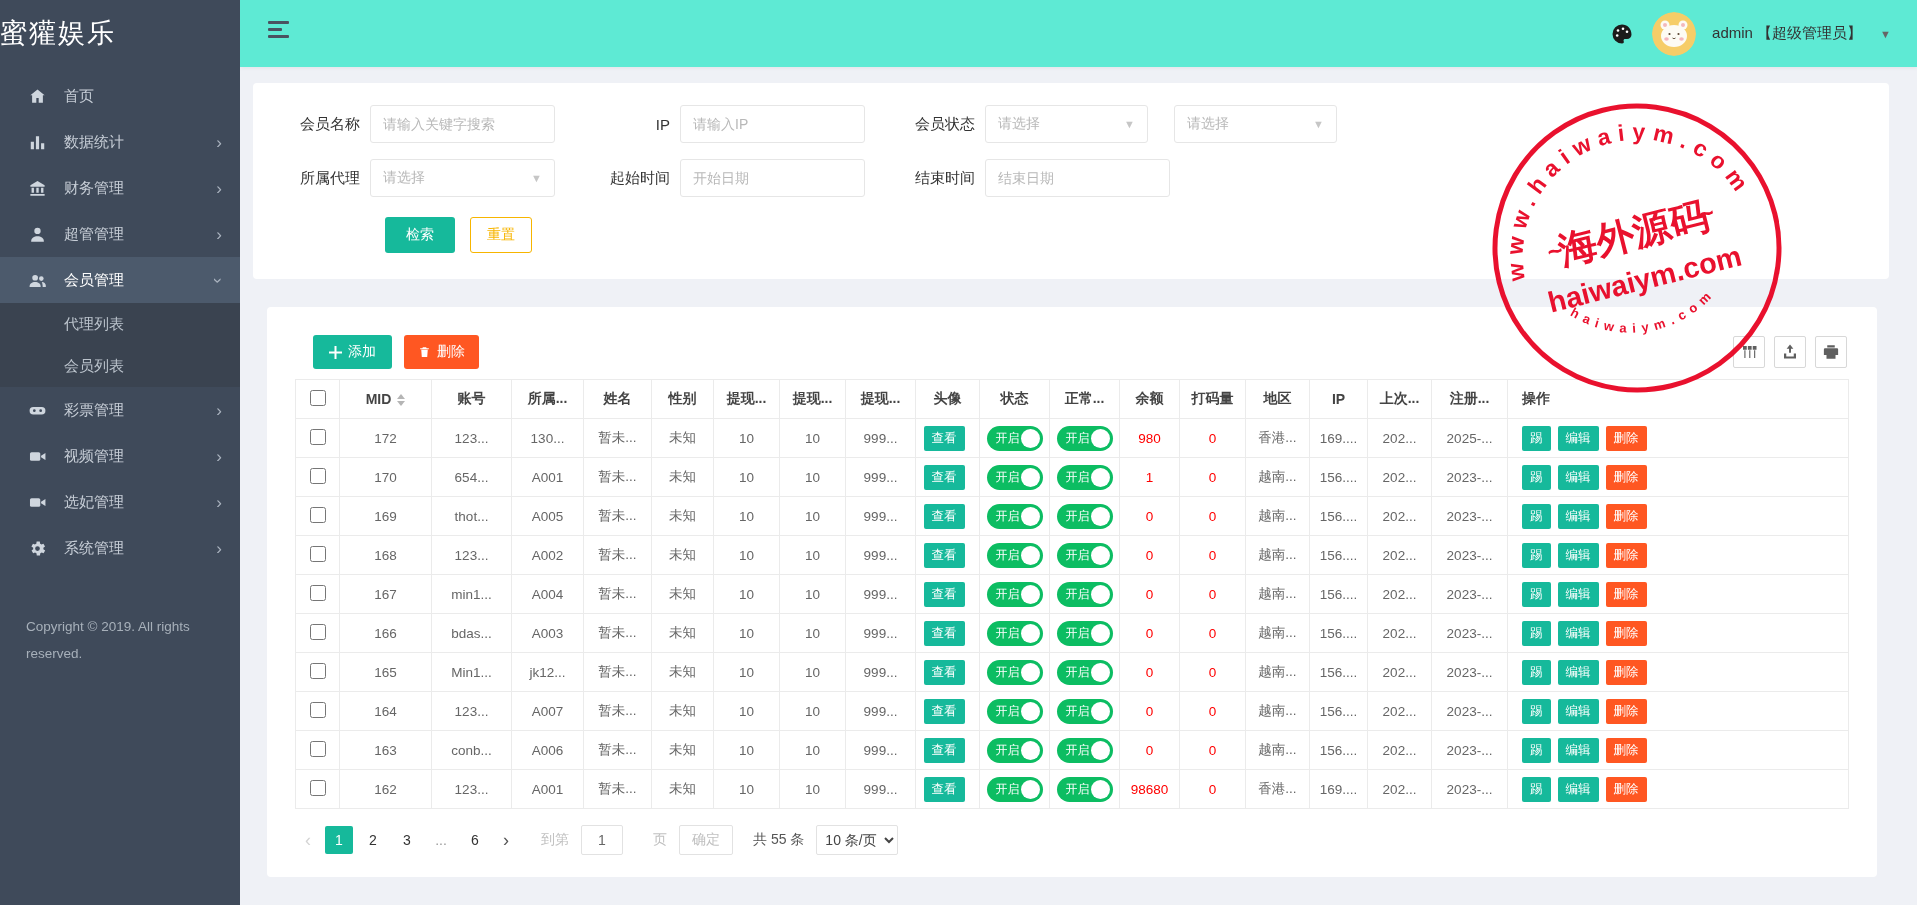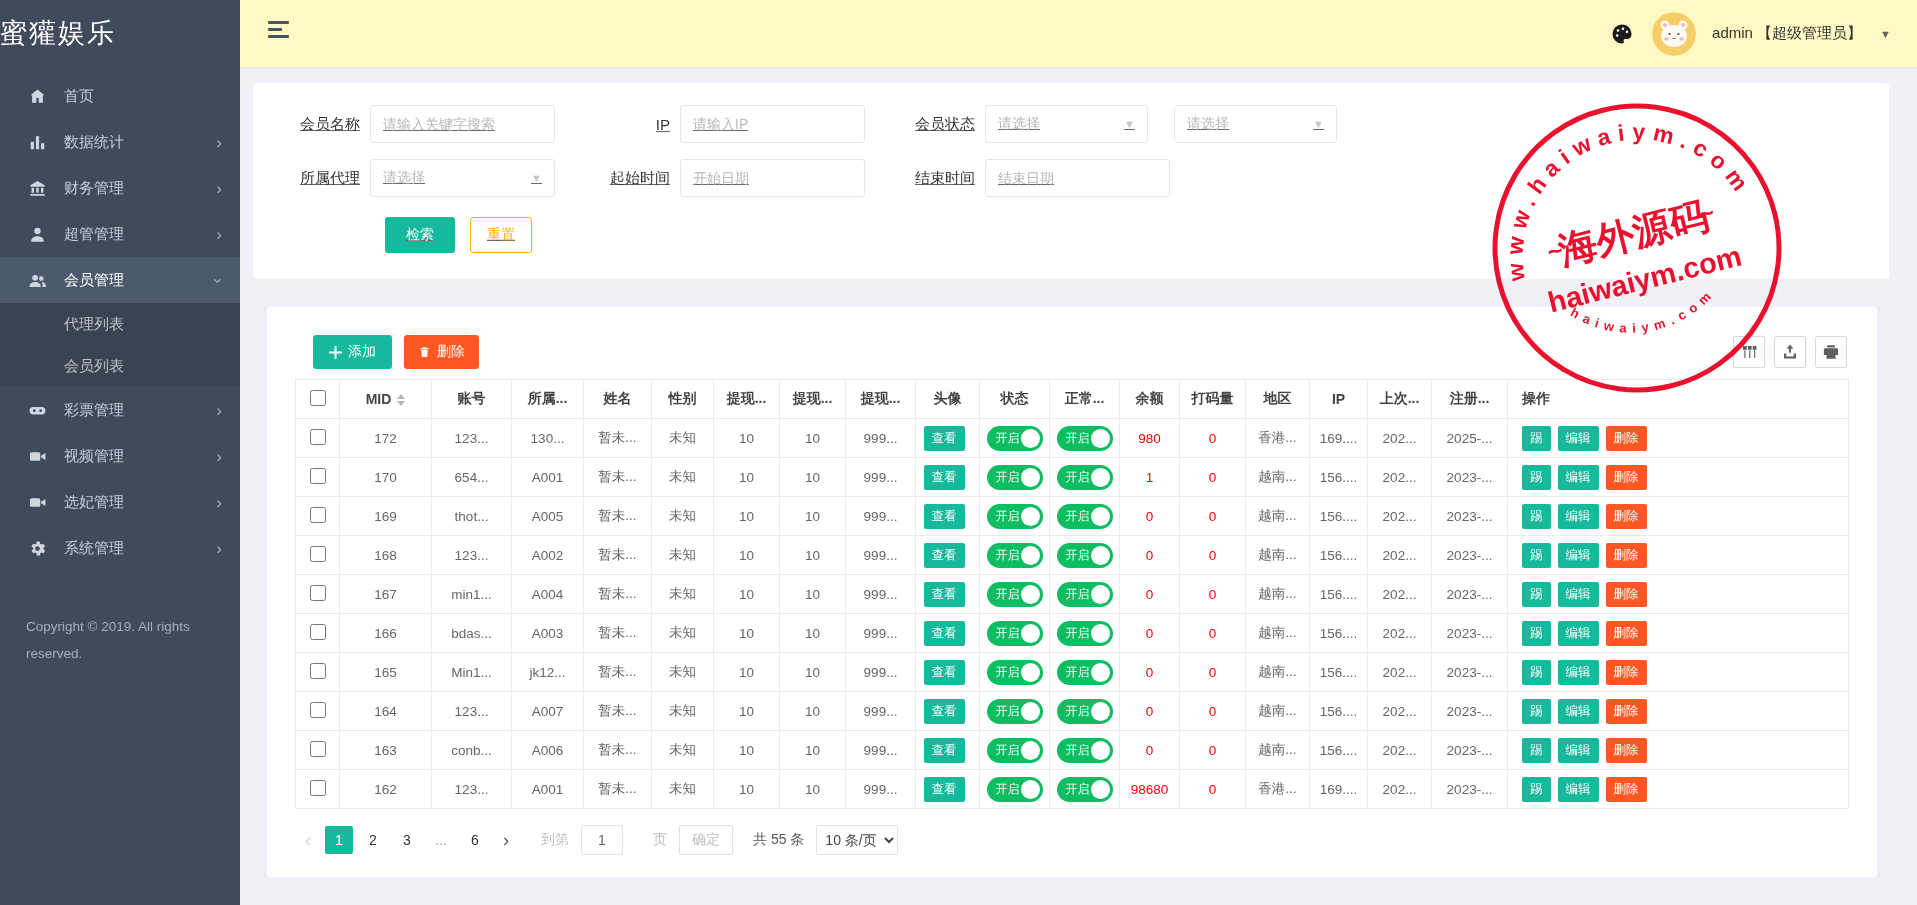--- a/index.html
+++ b/index.html
@@ -14,37 +14,37 @@
   .nav-item.active { background:#4c5a6c; color:#fff; }
   .nav-icon { width:22px; height:22px; margin-right:16px; display:inline-flex; align-items:center; justify-content:center; }
   .nav-icon svg { width:19px; height:19px; fill:#cfd6de; }
   .nav-chevron { position:absolute; right:18px; font-size:17px; color:#aab3bf; line-height:1; }
   .nav-chevron.down { transform:rotate(90deg); }
   .submenu { background:#3a4350; }
   .submenu-item { height:42px; line-height:42px; padding-left:64px; color:#bcc4cd; font-size:15px; cursor:pointer; }
   .copyright { margin-top:42px; padding:0 26px; font-size:13.5px; color:#a7b0ba; line-height:2; }
 
   
-  .topbar { position:absolute; left:240px; top:0; right:0; height:67px; background:#fef9c3; z-index:9; box-shadow:0 1px 4px rgba(0,0,0,.06); }
+  .topbar { position:absolute; left:240px; top:0; right:0; height:67px; background:#5eead4; z-index:9; box-shadow:0 1px 4px rgba(0,0,0,.06); }
   .hamburger { position:absolute; left:28px; top:21px; width:26px; height:24px; cursor:pointer; }
   .hamburger span { display:block; height:3px; background:#4a5260; margin-bottom:4px; border-radius:1px; }
   .hamburger span:nth-child(1){ width:21px; }
   .hamburger span:nth-child(2){ width:14px; }
   .hamburger span:nth-child(3){ width:21px; }
   .topbar-right { position:absolute; right:26px; top:0; height:67px; display:flex; align-items:center; gap:16px; }
   .palette-btn { width:28px; height:28px; cursor:pointer; display:flex; align-items:center; justify-content:center; }
   .avatar { width:44px; height:44px; border-radius:50%; overflow:hidden; cursor:pointer; }
   .username { font-size:15px; color:#333; cursor:pointer; }
   .user-caret { color:#666; font-size:11px; margin-left:2px; cursor:pointer; }
 
   
   .content { position:absolute; left:240px; top:67px; right:0; bottom:0; padding:16px 28px 0 13px; }
 
   .card { background:#fff; border-radius:4px; }
-  .filter-card { padding:22px 0 26px 0;text-decoration:underline; }
+  .filter-card { padding:22px 0 26px 0; }
   .f-row { display:flex; align-items:center; margin-bottom:16px; }
   .f-group { display:flex; align-items:center; }
   .f-label { width:95px; text-align:right; margin-right:10px; color:#333; font-size:15px; flex:none; }
   .f-input { width:185px; height:38px; border:1px solid #e6e6e6; border-radius:3px; padding:0 12px; font-size:14px; color:#333; outline:none; background:#fff; }
   .f-input::placeholder { color:#b8b8b8; }
   .f-select { width:163px; height:38px; border:1px solid #e6e6e6; border-radius:3px; padding:0 12px; font-size:14px; color:#b8b8b8; display:flex; align-items:center; justify-content:space-between; cursor:pointer; background:#fff; }
   .f-select .caret { color:#c6c6c6; font-size:11px; }
   .g1 { margin-left:12px; }
   .g2 { margin-left:20px; }
   .g3 { margin-left:15px; }

